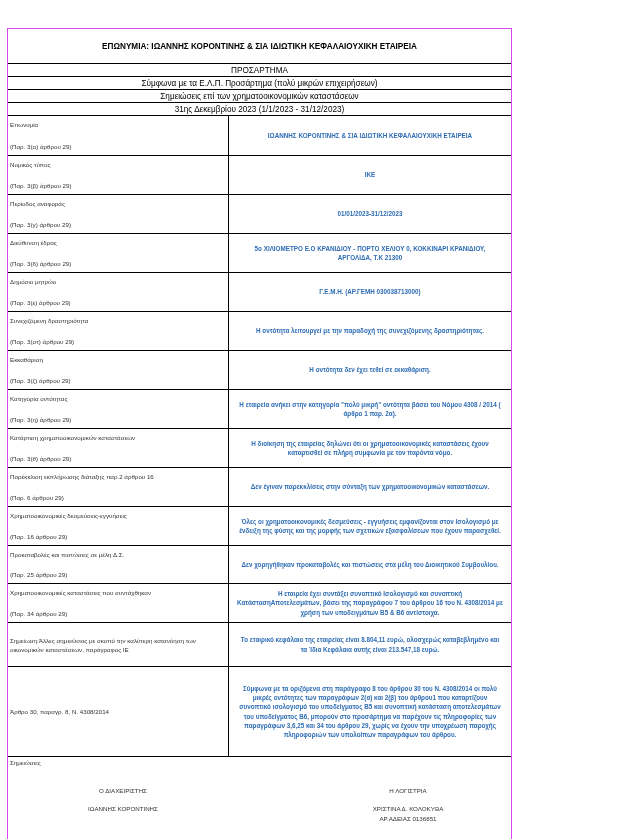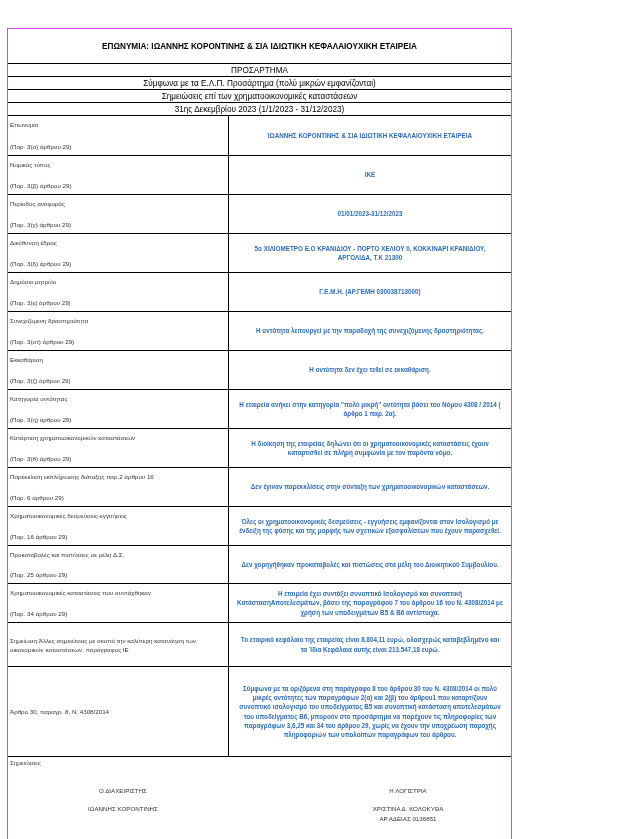--- a/index.html
+++ b/index.html
@@ -25,22 +25,22 @@
   .notes .nlabel { position: absolute; left: 2px; top: 2px; }
   .sig { position: absolute; text-align: center; line-height: 10px; }
   .sig .gap { height: 8px; }
 </style>
 </head>
 <body>
 
 <div class="sheet">
   <div class="title-row">ΕΠΩΝΥΜΙΑ: ΙΩΑΝΝΗΣ ΚΟΡΟΝΤΙΝΗΣ &amp; ΣΙΑ ΙΔΙΩΤΙΚΗ ΚΕΦΑΛΑΙΟΥΧΙΚΗ ΕΤΑΙΡΕΙΑ</div>
   <div class="hdr-row">ΠΡΟΣΑΡΤΗΜΑ</div>
-  <div class="hdr-row">Σύμφωνα με τα Ε.Λ.Π. Προσάρτημα (πολύ μικρών εμφανίζονται)</div>
-  <div class="hdr-row">Σημειώσεις επί των χρηματοοικονομικές καταστάσεων</div>
+  <div class="hdr-row">Σύμφωνα με τα Ε.Λ.Π. Προσάρτημα (πολύ μικρών επιχειρήσεων)</div>
+  <div class="hdr-row">Σημειώσεις επί των χρηματοοικονομικών καταστάσεων</div>
   <div class="hdr-row">31ης Δεκεμβρίου 2023 (1/1/2023 - 31/12/2023)</div>
 
   <div class="row" style="height:40px">
     <div class="lbl">
         <span class="l1">Επωνυμία</span>
         <span class="l2">(Παρ. 3(α) άρθρου 29)</span>
       </div>
     <div class="val">ΙΩΑΝΝΗΣ ΚΟΡΟΝΤΙΝΗΣ &amp; ΣΙΑ ΙΔΙΩΤΙΚΗ ΚΕΦΑΛΑΙΟΥΧΙΚΗ ΕΤΑΙΡΕΙΑ</div>
   </div>
   <div class="row" style="height:39px">

